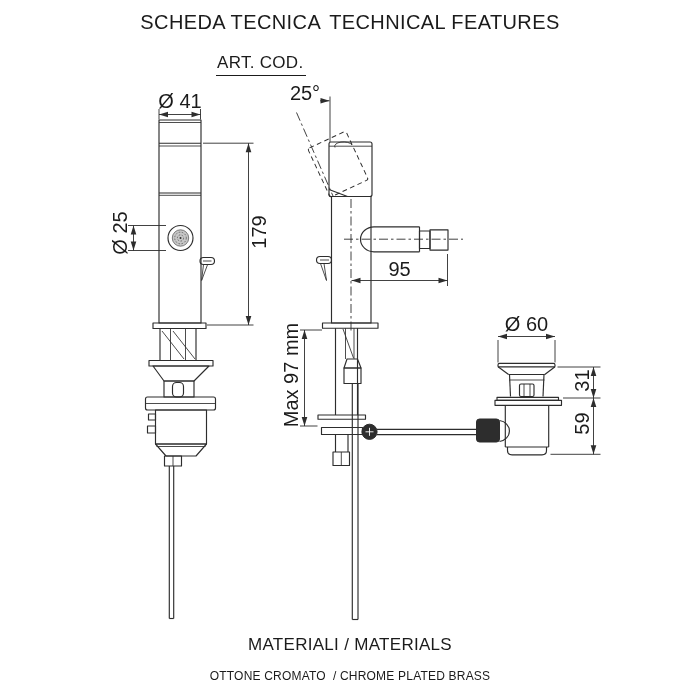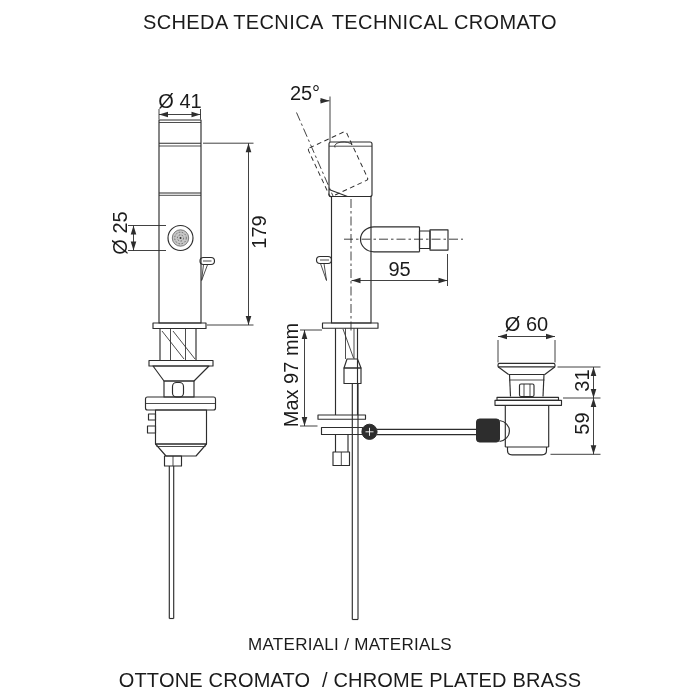--- a/index.html
+++ b/index.html
@@ -20,21 +20,21 @@
   }
   .artnum {
     position:absolute; left:344px; top:49px; font-size:25px; font-weight:bold; letter-spacing:.6px;
   }
   .mat-title {
     position:absolute; top:635px; left:0; width:700px; text-align:center;
     font-size:17px; font-weight:normal; letter-spacing:.3px;
   }
   .mat-val {
     position:absolute; top:669px; left:0; width:700px; text-align:center;
-    font-size:20px; white-space:pre; letter-spacing:.2px;
+    font-size:12px; white-space:pre; letter-spacing:.2px;
   }
   svg.drawing { position:absolute; left:0; top:0; }
   
   .o   { fill:none; stroke:var(--line); stroke-width:1.15; stroke-linejoin:round; }
   .th  { fill:none; stroke:var(--line); stroke-width:0.85; stroke-linejoin:round; }
   .d   { fill:none; stroke:var(--line); stroke-width:0.9; }
   .dd  { fill:none; stroke:var(--line); stroke-width:0.9; stroke-dasharray:9 3 2.5 3; }
   .dash{ fill:none; stroke:var(--line); stroke-width:0.95; stroke-dasharray:4.8 3.4; }
   .ar  { fill:var(--line); stroke:none; }
   .solid { fill:var(--line); stroke:var(--line); stroke-width:1; }
@@ -44,23 +44,24 @@
     font-family:"Liberation Sans", sans-serif; font-size:20px;
     fill:var(--text); text-anchor:middle;
   }
 </style>
 </head>
 <body>
 
 <div class="sheet">
 
   <div class="title-row">
-    <span class="t-it">SCHEDA TECNICA</span><span class="t-en">TECHNICAL CROMATO</span>
+    <span class="t-it">SCHEDA TECNICA</span><span class="t-en">TECHNICAL FEATURES</span>
   </div>
 
+  <div class="artcod">ART. COD.</div>
 
   <svg class="drawing" width="700" height="700" viewBox="0 0 700 700">
 
     <g>
 
       <rect class="o" x="159" y="120" width="42" height="203"></rect>
       <line class="th" x1="159" y1="122.5" x2="201" y2="122.5"></line>
       <line class="o" x1="159" y1="143.2" x2="201" y2="143.2"></line>
       <line class="th" x1="159" y1="146" x2="201" y2="146"></line>
       <line class="o" x1="159" y1="193" x2="201" y2="193"></line>

